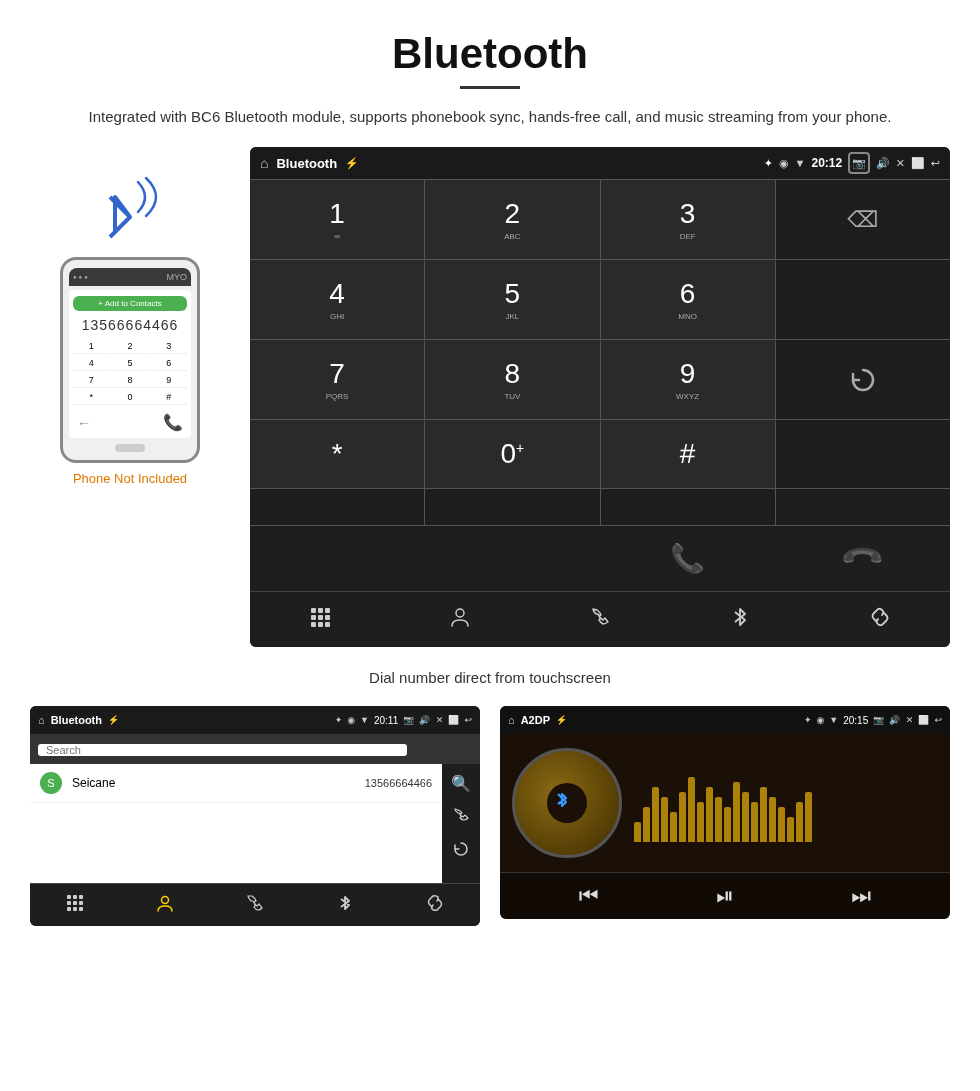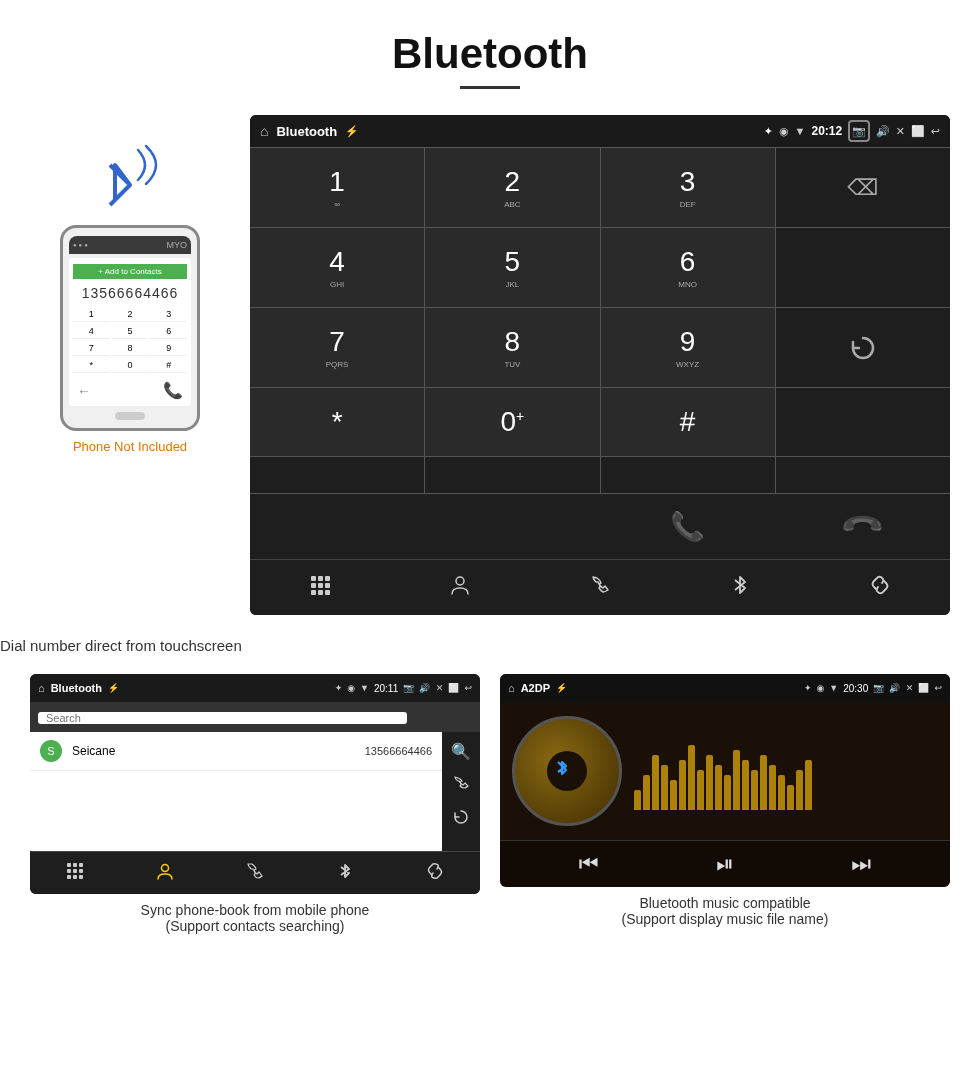--- a/index.html
+++ b/index.html
@@ -101,21 +101,21 @@
       background: #fff;
       border-radius: 4px;
       padding: 6px 4px;
       min-height: 130px;
     }
     .phone-add-contact {
       background: #4CAF50;
       color: white;
       font-size: 8px;
       padding: 3px 6px;
-      border-radius: 0;
+      border-radius: 6px;
       margin-bottom: 6px;
       text-align: center;
     }
     .phone-dialpad {
       display: grid;
       grid-template-columns: repeat(3, 1fr);
       gap: 2px;
       margin-bottom: 4px;
     }
     .phone-dialpad span {
@@ -217,20 +217,21 @@
     }
     .bottom-icon-btn {
       color: #ccc;
       text-align: center;
       padding: 14px 0;
       font-size: 20px;
       cursor: pointer;
     }
 
     .dial-caption {
+      text-align: center;
       font-size: 15px;
       color: #333;
       padding: 12px 0 20px;
     }
 
     
     .bottom-screenshots {
       display: flex;
       gap: 20px;
       padding: 0 30px;
@@ -398,20 +399,21 @@
       border-top: 1px solid #333;
     }
     .music-ctrl-btn { color: #ddd; font-size: 22px; cursor: pointer; }
   </style>
 </head>
 <body>
 
 <div class="page-header">
   <h1 class="page-title">Bluetooth</h1>
   <div class="title-divider"></div>
+  <p class="description">Integrated with BC6 Bluetooth module, supports phonebook sync, hands-free call, and music streaming from your phone.</p>
 </div>
 
 <div class="demo-section">
 
   <div class="phone-container">
 
     <div class="bluetooth-signal">
       <span class="bt-icon">
         <svg width="40" height="55" viewBox="0 0 40 55">
           <polyline points="10,10 30,30 15,45 15,10 30,30 10,50" fill="none" stroke="#3366cc" stroke-width="4" stroke-linejoin="round"></polyline>
@@ -685,38 +687,34 @@
           </svg>
         </div>
         <div class="pb-bottom-btn">
           <svg width="18" height="18" viewBox="0 0 18 18">
             <path d="M7,11 Q5,13 6,15 Q8,17 11,16 L14,13 Q17,10 14,7 L12,5" fill="none" stroke="#ccc" stroke-width="1.5" stroke-linecap="round"></path>
             <path d="M11,7 Q13,5 12,3 Q10,1 7,2 L4,5 Q1,8 4,11 L6,13" fill="none" stroke="#ccc" stroke-width="1.5" stroke-linecap="round"></path>
           </svg>
         </div>
       </div>
     </div>
-    <div class="screenshot-caption">
-      <div>Sync phone-book from mobile phone</div>
-      <div>(Support contacts searching)</div>
-    </div>
   </div>
 
   <div class="screenshot-box">
     <div class="music-screen">
 
       <div class="music-statusbar">
         <span style="color:#ccc; font-size:11px;">⌂</span>
         <span class="music-status-title">A2DP</span>
         <span style="color:#ccc; font-size:9px;">⚡</span>
         <div class="music-status-right">
           <span style="color:#ccc; font-size:9px;">✦</span>
           <span style="color:#ccc; font-size:9px;">◉</span>
           <span style="color:#ccc; font-size:9px;">▼</span>
-          <span class="music-status-time">20:30</span>
+          <span class="music-status-time">20:15</span>
           <span style="color:#ccc; font-size:9px;">📷</span>
           <span style="color:#ccc; font-size:9px;">🔊</span>
           <span style="color:#ccc; font-size:9px;">✕</span>
           <span style="color:#ccc; font-size:9px;">⬜</span>
           <span style="color:#ccc; font-size:9px;">↩</span>
         </div>
       </div>
 
 
       <div class="music-content">
@@ -752,19 +750,15 @@
             <div class="music-bar" style="height: 50px;"></div>
           </div>
       </div>
 
       <div class="music-controls">
         <span class="music-ctrl-btn">⏮</span>
         <span class="music-ctrl-btn">⏯</span>
         <span class="music-ctrl-btn">⏭</span>
       </div>
     </div>
-    <div class="screenshot-caption">
-      <div>Bluetooth music compatible</div>
-      <div>(Support display music file name)</div>
-    </div>
   </div>
 
 </div>
 
 </body></html>

